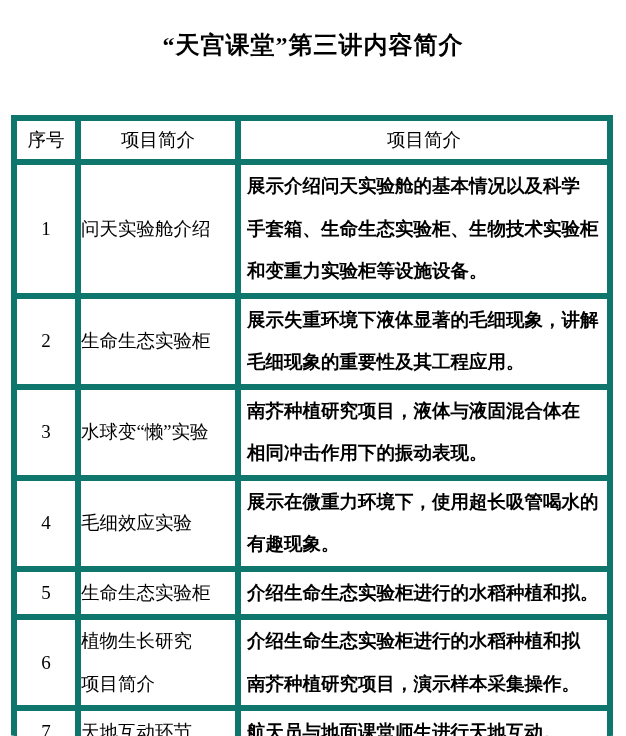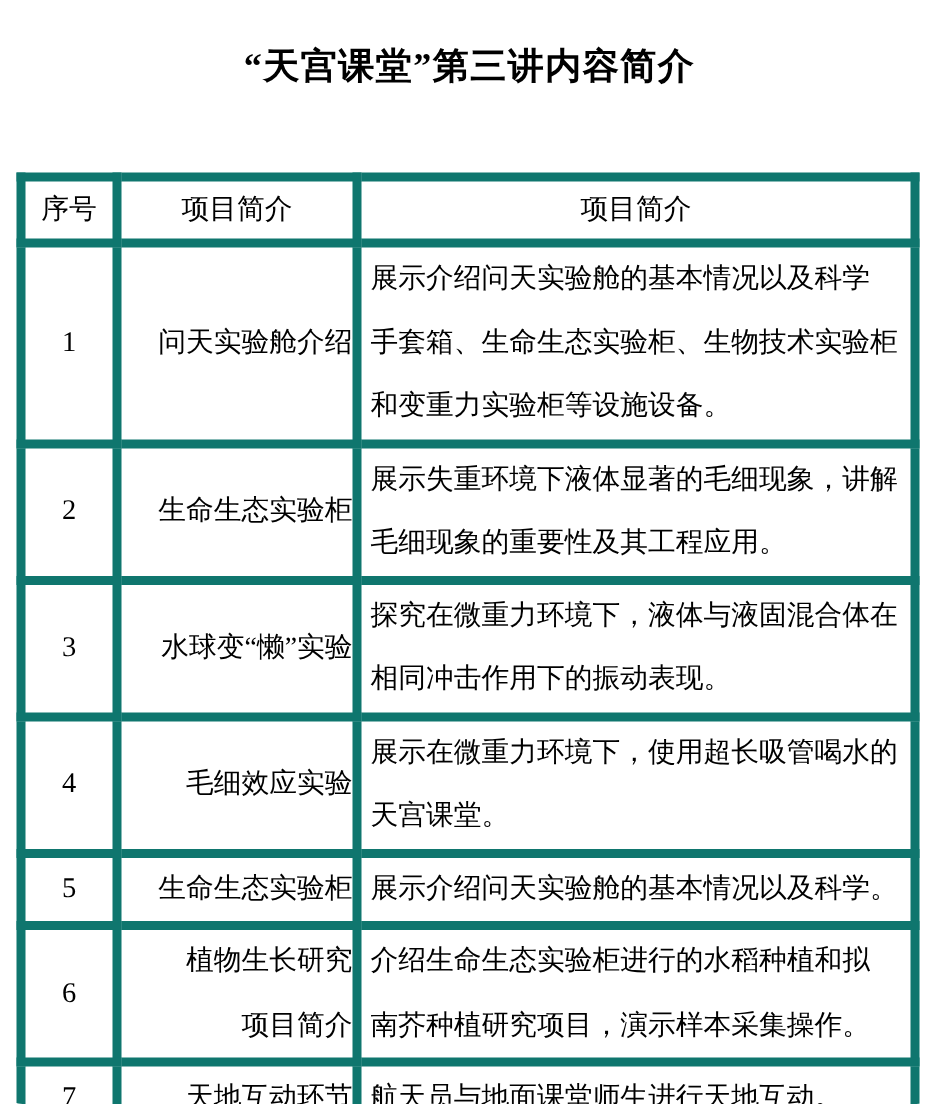--- a/index.html
+++ b/index.html
@@ -54,29 +54,30 @@
     line-height: 38px;
   }
   .col-num  { width: 64px; }
   .col-name { width: 160px; }
   .col-desc { width: 372px; }
   td.cell-num {
     text-align: center;
     font-size: 19px;
   }
   td.cell-name {
-    text-align: right;
+    text-align: left;
     white-space: pre-line;
     line-height: 42.5px;
   }
   td.cell-desc {
     text-align: left;
     padding: 0 3px 0 6px;
     white-space: pre-line;
     line-height: 42.5px;
+    font-weight: bold;
   }
   tr.rh-3 { height: 126px; }
   tr.rh-2a { height: 87px; }
   tr.rh-2b { height: 85px; }
   tr.rh-1 { height: 43px; }
   tr.rh-1b { height: 42px; }
 </style>
 </head>
 <body>
 
@@ -107,33 +108,33 @@
       </tr>
       <tr class="rh-2a">
         <td class="cell-num">2</td>
         <td class="cell-name">生命生态实验柜</td>
         <td class="cell-desc">展示失重环境下液体显著的毛细现象，讲解
 毛细现象的重要性及其工程应用。</td>
       </tr>
       <tr class="rh-2b">
         <td class="cell-num">3</td>
         <td class="cell-name">水球变“懒”实验</td>
-        <td class="cell-desc">探究在微重力环境下，液体与液固混合体在
+        <td class="cell-desc">南芥种植研究项目，液体与液固混合体在
 相同冲击作用下的振动表现。</td>
       </tr>
       <tr class="rh-2a">
         <td class="cell-num">4</td>
         <td class="cell-name">毛细效应实验</td>
         <td class="cell-desc">展示在微重力环境下，使用超长吸管喝水的
-天宫课堂。</td>
+有趣现象。</td>
       </tr>
       <tr class="rh-1">
         <td class="cell-num">5</td>
         <td class="cell-name">生命生态实验柜</td>
-        <td class="cell-desc">展示介绍问天实验舱的基本情况以及科学。</td>
+        <td class="cell-desc">介绍生命生态实验柜进行的水稻种植和拟。</td>
       </tr>
       <tr class="rh-2b">
         <td class="cell-num">6</td>
         <td class="cell-name">植物生长研究
 项目简介</td>
         <td class="cell-desc">介绍生命生态实验柜进行的水稻种植和拟
 南芥种植研究项目，演示样本采集操作。</td>
       </tr>
       <tr class="rh-1b">
         <td class="cell-num">7</td>

